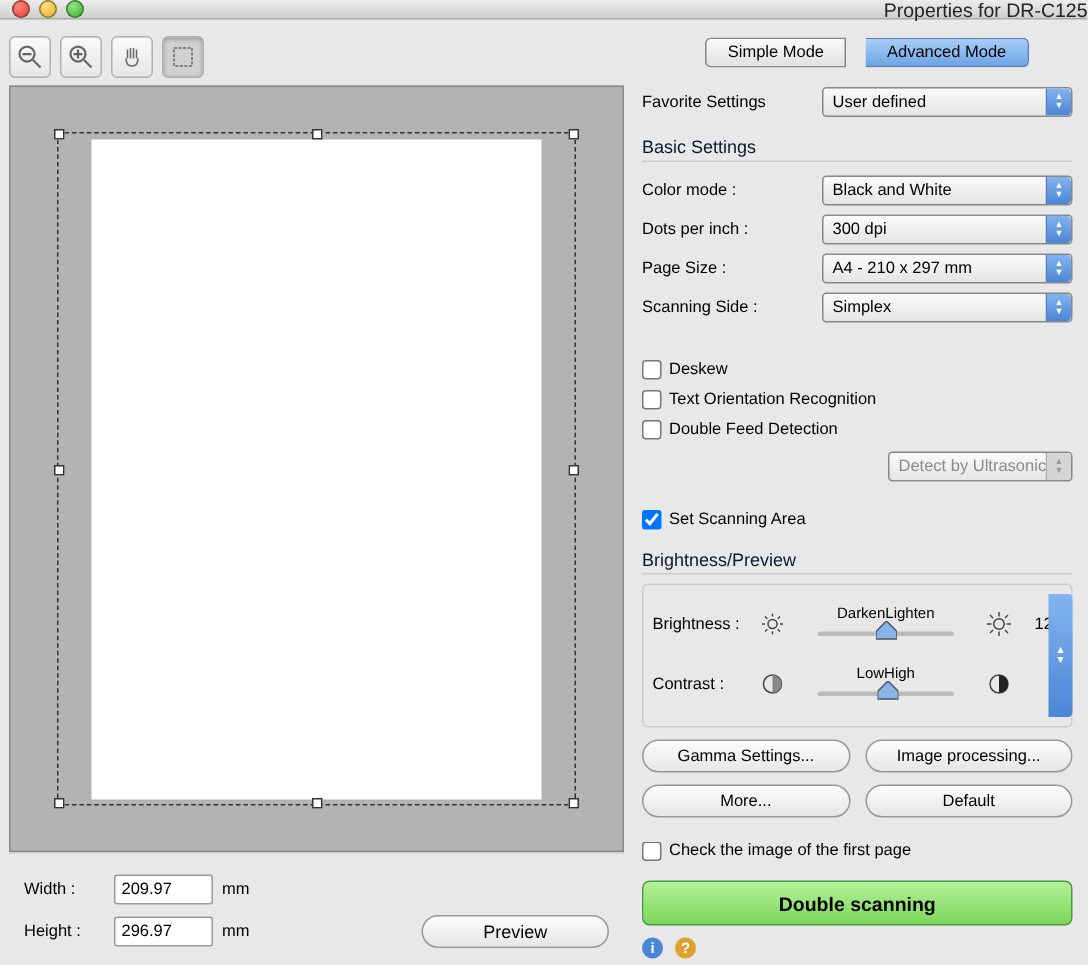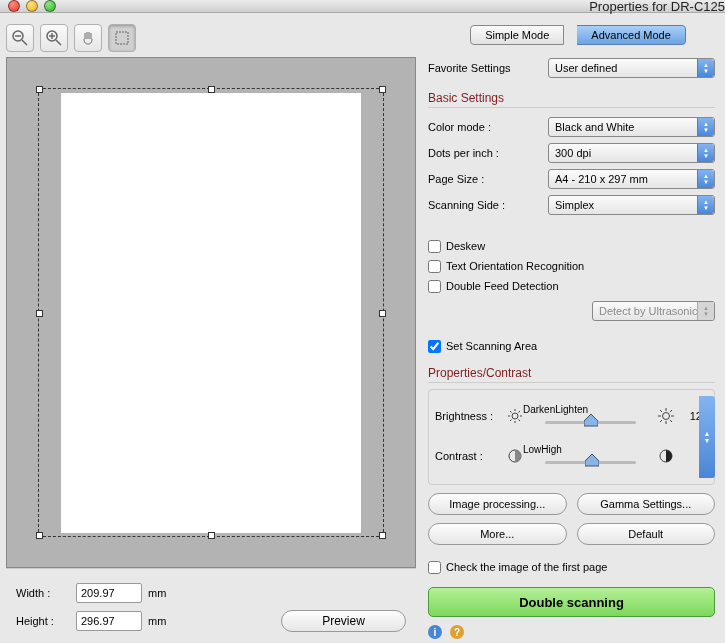--- a/index.html
+++ b/index.html
@@ -208,21 +208,21 @@
   align-items: center;
   justify-content: center;
   font-size: 6px;
   line-height: 6px;
 }
 .dropdown.disabled { color: #8a8a8a; margin-left: 44px; }
 .dropdown.disabled .arrows { background: #d5d5d5; border-left: 1px solid #aaa; color:#999; }
 .section-title {
   font-size: 12px;
   margin: 10px 0 6px;
-  color: #7f1d1d;
+  color: #0f172a;
   border-bottom: 1px solid #ccc;
   padding-bottom: 2px;
 }
 .checkbox-row {
   display: flex;
   align-items: center;
   height: 20px;
   gap: 5px;
 }
 .checkbox-row input[type=checkbox] { width:13px; height:13px; }
@@ -239,21 +239,21 @@
 }
 .bc-row .lbl { width: 72px; }
 .slider-wrap {
   flex: 1;
   display: flex;
   flex-direction: column;
   align-items: stretch;
 }
 .slider-labels {
   display: flex;
-  justify-content: flex-start;
+  justify-content: center;
   font-size: 10px;
 }
 .slider {
   position: relative;
   height: 14px;
 }
 .slider-track {
   position: absolute;
   left: 22px; right: 22px; top: 6px;
   height: 3px;
@@ -468,21 +468,21 @@
           <span>Detect by Ultrasonic</span>
           <span class="arrows">▲<br>▼</span>
         </div>
       </div>
 
       <div class="checkbox-row" style="margin-top:12px">
         <input type="checkbox" checked="" style="">
         <span>Set Scanning Area</span>
       </div>
 
-      <div class="section-title">Properties/Contrast</div>
+      <div class="section-title">Brightness/Preview</div>
 
       <div class="bc-block">
         <div class="bc-row">
           <div class="lbl">Brightness :</div>
           <span class="sun">
             <svg width="14" height="14">
                 <circle cx="7" cy="7" r="3" fill="none" stroke="#444"></circle>
                 <g stroke="#444">
                   <line x1="7" y1="0" x2="7" y2="2"></line>
                   <line x1="7" y1="12" x2="7" y2="14"></line>
@@ -554,22 +554,22 @@
                 <circle cx="7" cy="7" r="6" fill="none" stroke="#444"></circle>
                 <path d="M7 1 A6 6 0 0 1 7 13 Z" fill="#222"></path>
               </svg>
           </span>
           <div class="val">4</div>
         </div>
         <div class="right-arrows">▲<br>▼</div>
       </div>
 
       <div class="btn-row">
+        <button class="pill">Gamma Settings...</button>
         <button class="pill">Image processing...</button>
-        <button class="pill">Gamma Settings...</button>
       </div>
       <div class="btn-row">
         <button class="pill">More...</button>
         <button class="pill">Default</button>
       </div>
 
       <div class="checkbox-row" style="margin-top:12px">
         <input type="checkbox" style="">
         <span>Check the image of the first page</span>
       </div>

